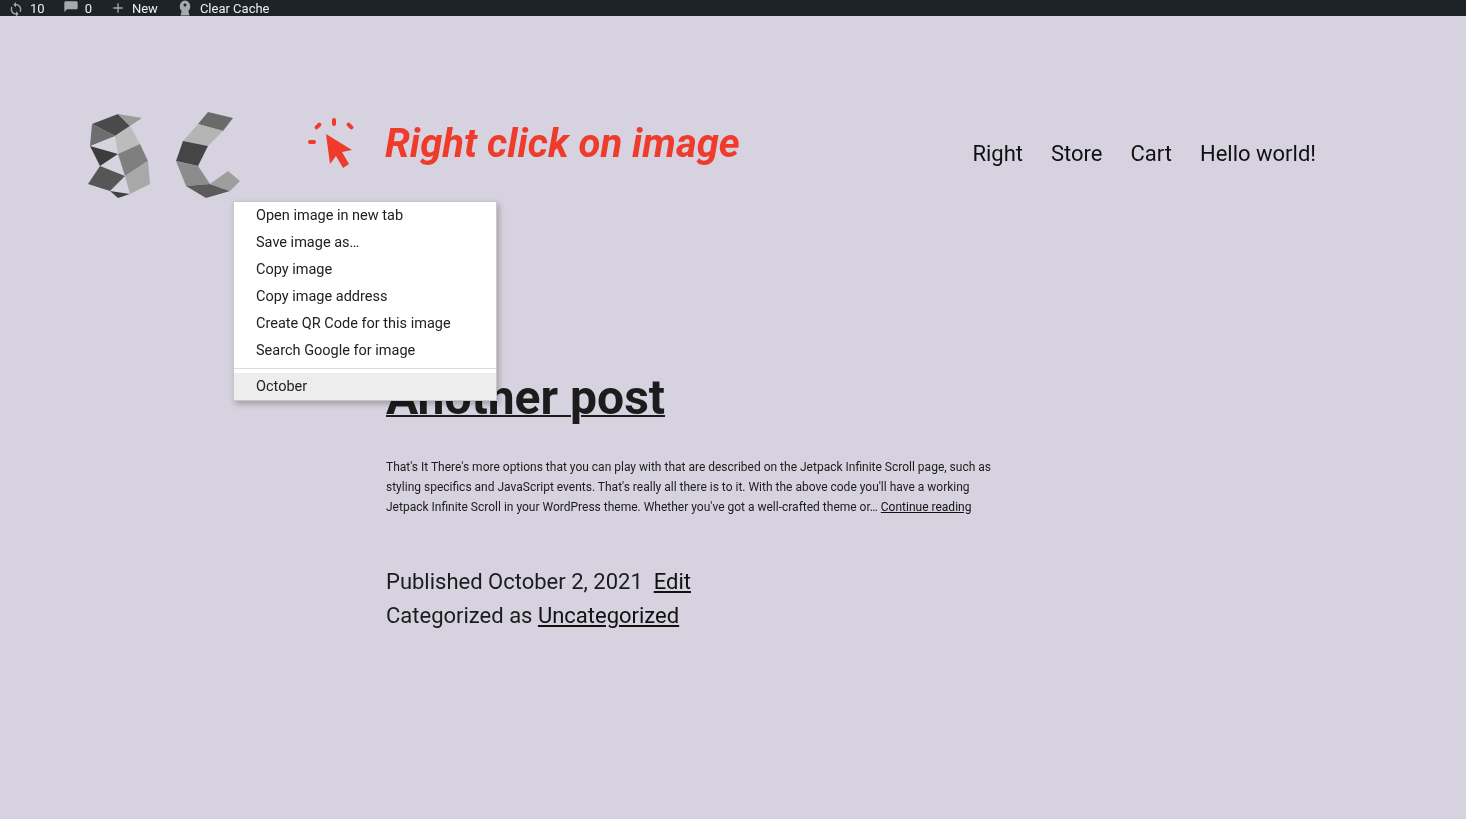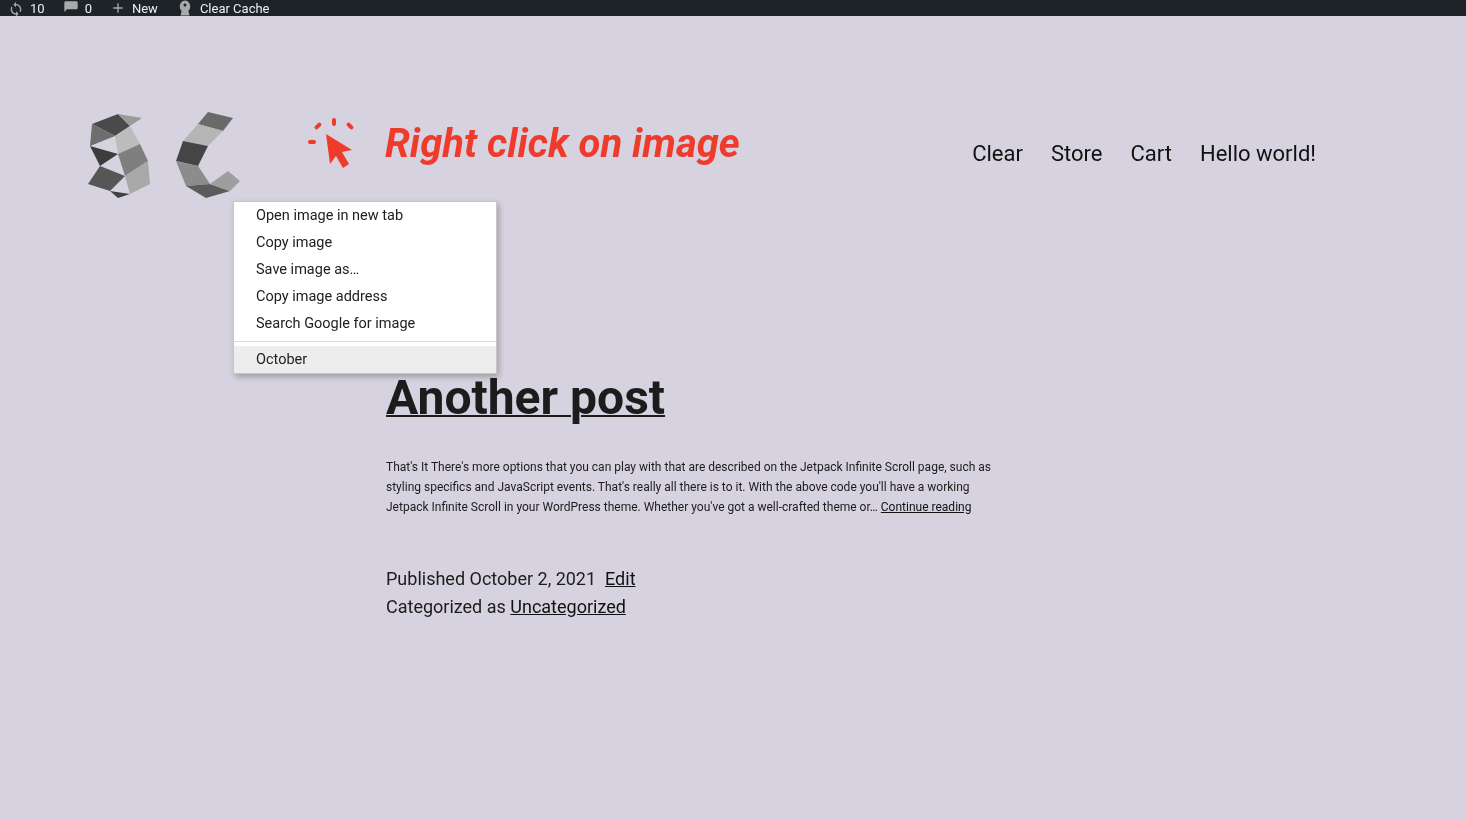--- a/index.html
+++ b/index.html
@@ -125,21 +125,21 @@
     font-size: 12px;
     line-height: 1.65;
   }
   .post-body a {
     color: #111;
     text-decoration: underline;
     cursor: pointer;
   }
   .post-meta {
     margin-top: 48px;
-    font-size: 18px;
+    font-size: 22px;
     line-height: 1.55;
   }
   .post-meta a {
     color: #111;
     text-decoration: underline;
     cursor: pointer;
   }
 </style>
 </head>
 <body>
@@ -206,21 +206,21 @@
           <rect x="38" y="6" width="8" height="4" rx="2" transform="rotate(45 42 8)"></rect>
           <rect x="0" y="22" width="8" height="4" rx="2"></rect>
           <path d="M18 16 L44 32 L34 34 L41 46 L35 50 L28 38 L22 46 Z"></path>
         </g>
       </svg>
 
       <div class="annotation">Right click on image</div>
     </div>
 
     <nav class="nav">
-      <a>Clear</a>
+      <a>Right</a>
       <a>Store</a>
       <a>Cart</a>
       <a>Hello world!</a>
     </nav>
   </div>
 
   <article class="post">
     <h2 class="post-title">Another post</h2>
     <p class="post-body">
       <span>That's It There's more options that you can play with that are described on the Jetpack Infinite Scroll page, such as styling specifics and JavaScript events. That's really all there is to it. With the above code you'll have a working Jetpack Infinite Scroll in your WordPress theme. Whether you've got a well-crafted theme or… </span><a>Continue reading</a>
@@ -231,19 +231,20 @@
       </div>
       <div>
         <span>Categorized as </span><a>Uncategorized</a>
       </div>
     </div>
   </article>
 </div>
 
 <div class="context-menu">
   <div class="cm-item">Open image in new tab</div>
+  <div class="cm-item">Save image as…</div>
   <div class="cm-item">Copy image</div>
-  <div class="cm-item">Save image as…</div>
   <div class="cm-item">Copy image address</div>
+  <div class="cm-item">Create QR Code for this image</div>
   <div class="cm-item">Search Google for image</div>
   <div class="cm-sep"></div>
   <div class="cm-item highlight">October</div>
 </div>
 
 </body></html>

